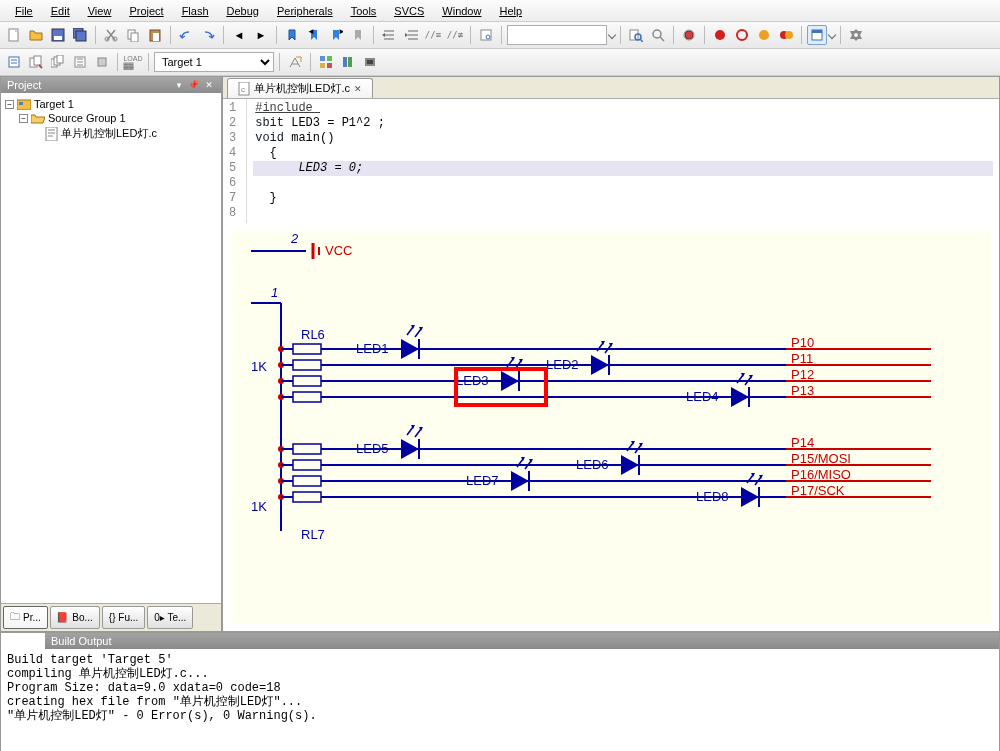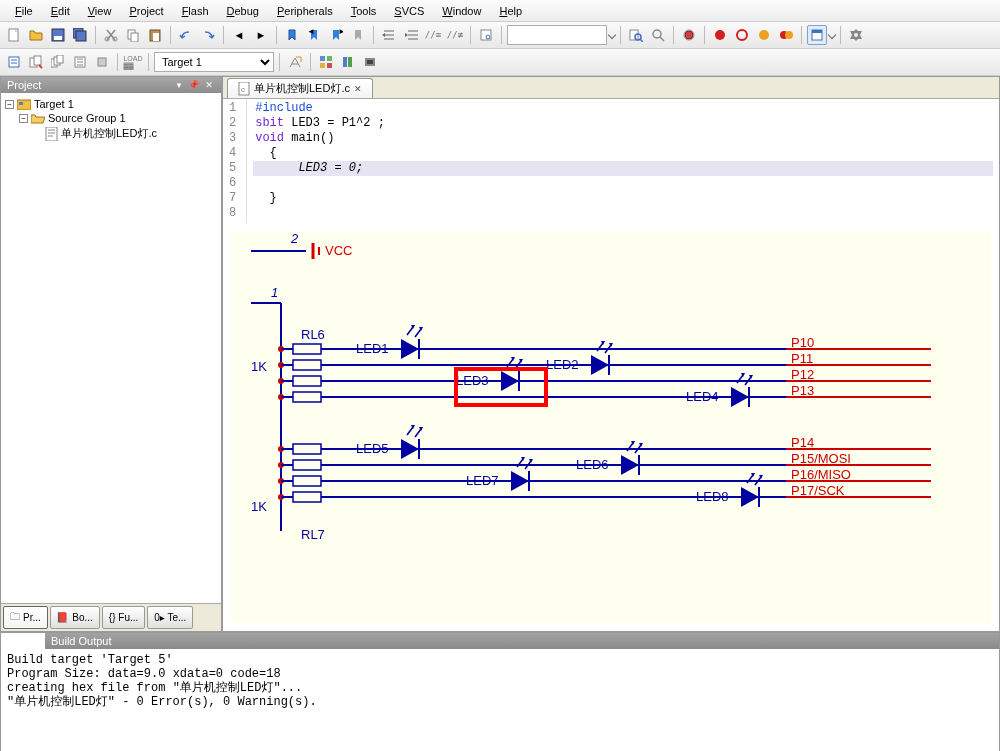--- a/index.html
+++ b/index.html
@@ -1,18 +1,18 @@
 <!DOCTYPE html>
 <html><head>
 <meta charset="utf-8">
 <style>
 * { box-sizing: border-box; margin: 0; padding: 0; }
 body { font-family: Tahoma, Arial, sans-serif; font-size: 11px; background: #f0f0f0; width: 1000px; height: 751px; overflow: hidden; position: relative; }
 .menubar { background: linear-gradient(#fdfdfd, #ececec); height: 22px; border-bottom: 1px solid #ccc; display: flex; align-items: center; padding: 0 6px; }
-.menu-item { padding: 2px 9px; cursor: pointer; }
+.menu-item { padding: 2px 9px; cursor: pointer; text-decoration: underline; }
 .menu-item u { text-decoration: underline; }
 .toolbar { background: linear-gradient(#fafafa, #e8e8e8); height: 27px; border-bottom: 1px solid #ccc; display: flex; align-items: center; padding: 0 4px; gap: 2px; }
 .tb-btn { width: 20px; height: 20px; display: inline-flex; align-items: center; justify-content: center; cursor: pointer; border-radius: 2px; }
 .tb-sep { width: 1px; height: 18px; background: #bbb; margin: 0 3px; }
 .toolbar-combo { width: 120px; height: 20px; border: 1px solid #abadb3; background: #fff; font-size: 11px; padding: 0 3px; }
 .tb-input { width: 100px; height: 20px; border: 1px solid #abadb3; background: #fff; font-size: 11px; padding: 0 3px; }
 .content { display: flex; height: 556px; }
 .project-panel { width: 222px; background: #fff; border: 1px solid #999; display: flex; flex-direction: column; position: relative; }
 .panel-header { background: linear-gradient(#a7a7a7, #8c8c8c); color: #fff; padding: 2px 6px; font-size: 11px; display: flex; align-items: center; justify-content: space-between; }
 .panel-header-ctrls { display: flex; gap: 3px; }
@@ -29,22 +29,22 @@
 .btab.active { background: linear-gradient(#fff,#f5f5f5); border-color: #666; }
 .editor-area { flex: 1; background: #fff; display: flex; flex-direction: column; border: 1px solid #999; position: relative; }
 .file-tab-bar { height: 22px; background: #ece9d8; border-bottom: 1px solid #aaa; display: flex; align-items: flex-end; padding: 0 4px; }
 .file-tab { background: linear-gradient(#fff,#f3f3f3); border: 1px solid #999; border-bottom: none; padding: 2px 10px; font-size: 11px; display: flex; align-items: center; gap: 4px; cursor: pointer; border-radius: 3px 3px 0 0; }
 .file-tab .dot { font-size: 9px; color: #555; }
 .code-area { display: flex; flex: 0 0 auto; background: #fff; }
 .line-numbers { background: #fff; color: #888; text-align: right; padding: 2px 10px 2px 6px; font-family: 'Courier New', monospace; font-size: 12px; line-height: 15px; border-right: 1px solid #ddd; }
 .code-text { flex: 1; padding: 2px 6px; font-family: 'Courier New', monospace; font-size: 12px; line-height: 15px; white-space: pre; position: relative; }
 .code-line { position: relative; padding: 0 2px; }
 .code-line.highlighted { background: #e6e4f2; font-style: italic; }
-.kw-green { color: #1d4ed8; }
-.kw-blue { color: #6d28d9; }
+.kw-green { color: #404040; text-decoration: underline; }
+.kw-blue { color: #0f172a; }
 .schematic-area { flex: 1; background: #fffff0; position: relative; overflow: hidden; margin: 8px; }
 .build-output { border: 1px solid #999; background: #fff; height: 146px; display: flex; flex-direction: column; }
 .build-header { background: linear-gradient(#a3a3a3,#8a8a8a); color: #fff; padding: 2px 6px; font-size: 11px; margin-left: 44px; }
 .build-content { flex: 1; padding: 4px 6px; font-family: 'Courier New', monospace; font-size: 12px; line-height: 14px; overflow: auto; }
 .schem-line { stroke: #0000a0; stroke-width: 2; }
 .schem-line-red { stroke: #c00; stroke-width: 2; }
 .led-text { fill: #0000a0; font-size: 13px; font-family: Arial; }
 .red-text { fill: #c00; font-size: 13px; font-family: Arial; }
 .resistor-box { fill: none; stroke: #0000a0; stroke-width: 1.5; }
 .red-highlight-box { fill: none; stroke: #ff0000; stroke-width: 4; }
@@ -535,20 +535,21 @@
         <rect x="225" y="138" width="90" height="36" class="red-highlight-box"></rect>
       </svg>
     </div>
   </div>
 </div>
 
 <div class="build-output">
   <div class="build-header"><span>Build Output</span></div>
   <div class="build-content" id="build-body">
       <div>Build target 'Target 5'</div>
+      <div>compiling 单片机控制LED灯.c...</div>
       <div>Program Size: data=9.0 xdata=0 code=18</div>
       <div>creating hex file from "单片机控制LED灯"...</div>
       <div>"单片机控制LED灯" - 0 Error(s), 0 Warning(s).</div>
     </div>
 </div>
 
 <div class="watermark">
   <div class="big">Baidu 经验</div>
   <div class="small">jingyan.baidu.com</div>
 </div>

